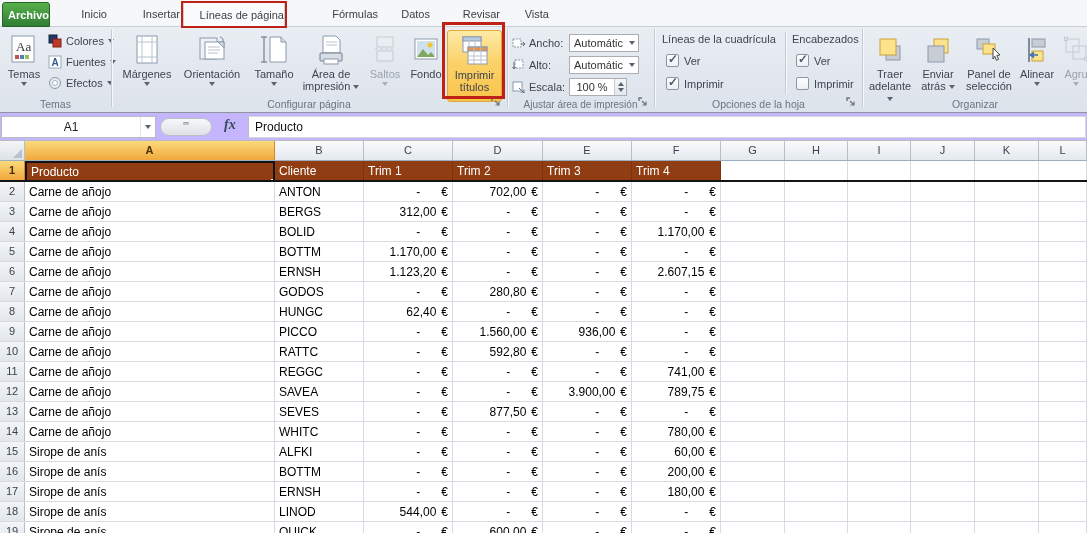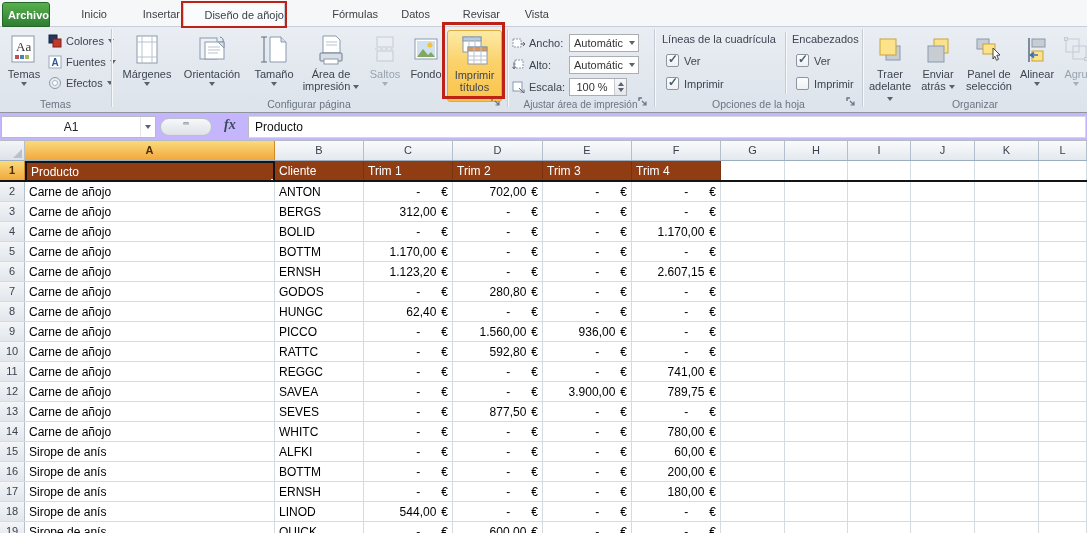--- a/index.html
+++ b/index.html
@@ -89,21 +89,21 @@
 </head>
 <body>
 
 <div id="app">
 
   <div id="ribbon">
     <div id="tabrow">
       <div class="tab tab-file" style="left:2px;width:48px;">Archivo</div>
       <div class="tab" style="left:55px;width:52px;">Inicio</div>
       <div class="tab" style="left:114px;width:66px;">Insertar</div>
-      <div class="tab tab-active" style="left:183px;width:102px;">Diseño de añojo</div>
+      <div class="tab tab-active" style="left:183px;width:102px;">Líneas de página</div>
       <div class="tab" style="left:300px;width:78px;">Fórmulas</div>
       <div class="tab" style="left:382px;width:48px;">Datos</div>
       <div class="tab" style="left:438px;width:62px;">Revisar</div>
       <div class="tab" style="left:505px;width:44px;">Vista</div>
       <div class="annotation-box" style="left:181px;top:1px;width:106px;height:27px;"></div>
     </div>
 
     <div class="rgroup" style="left:0;width:111px;">
       <div class="bigbtn" style="left:4px;width:40px;">
         <span class="ic">

